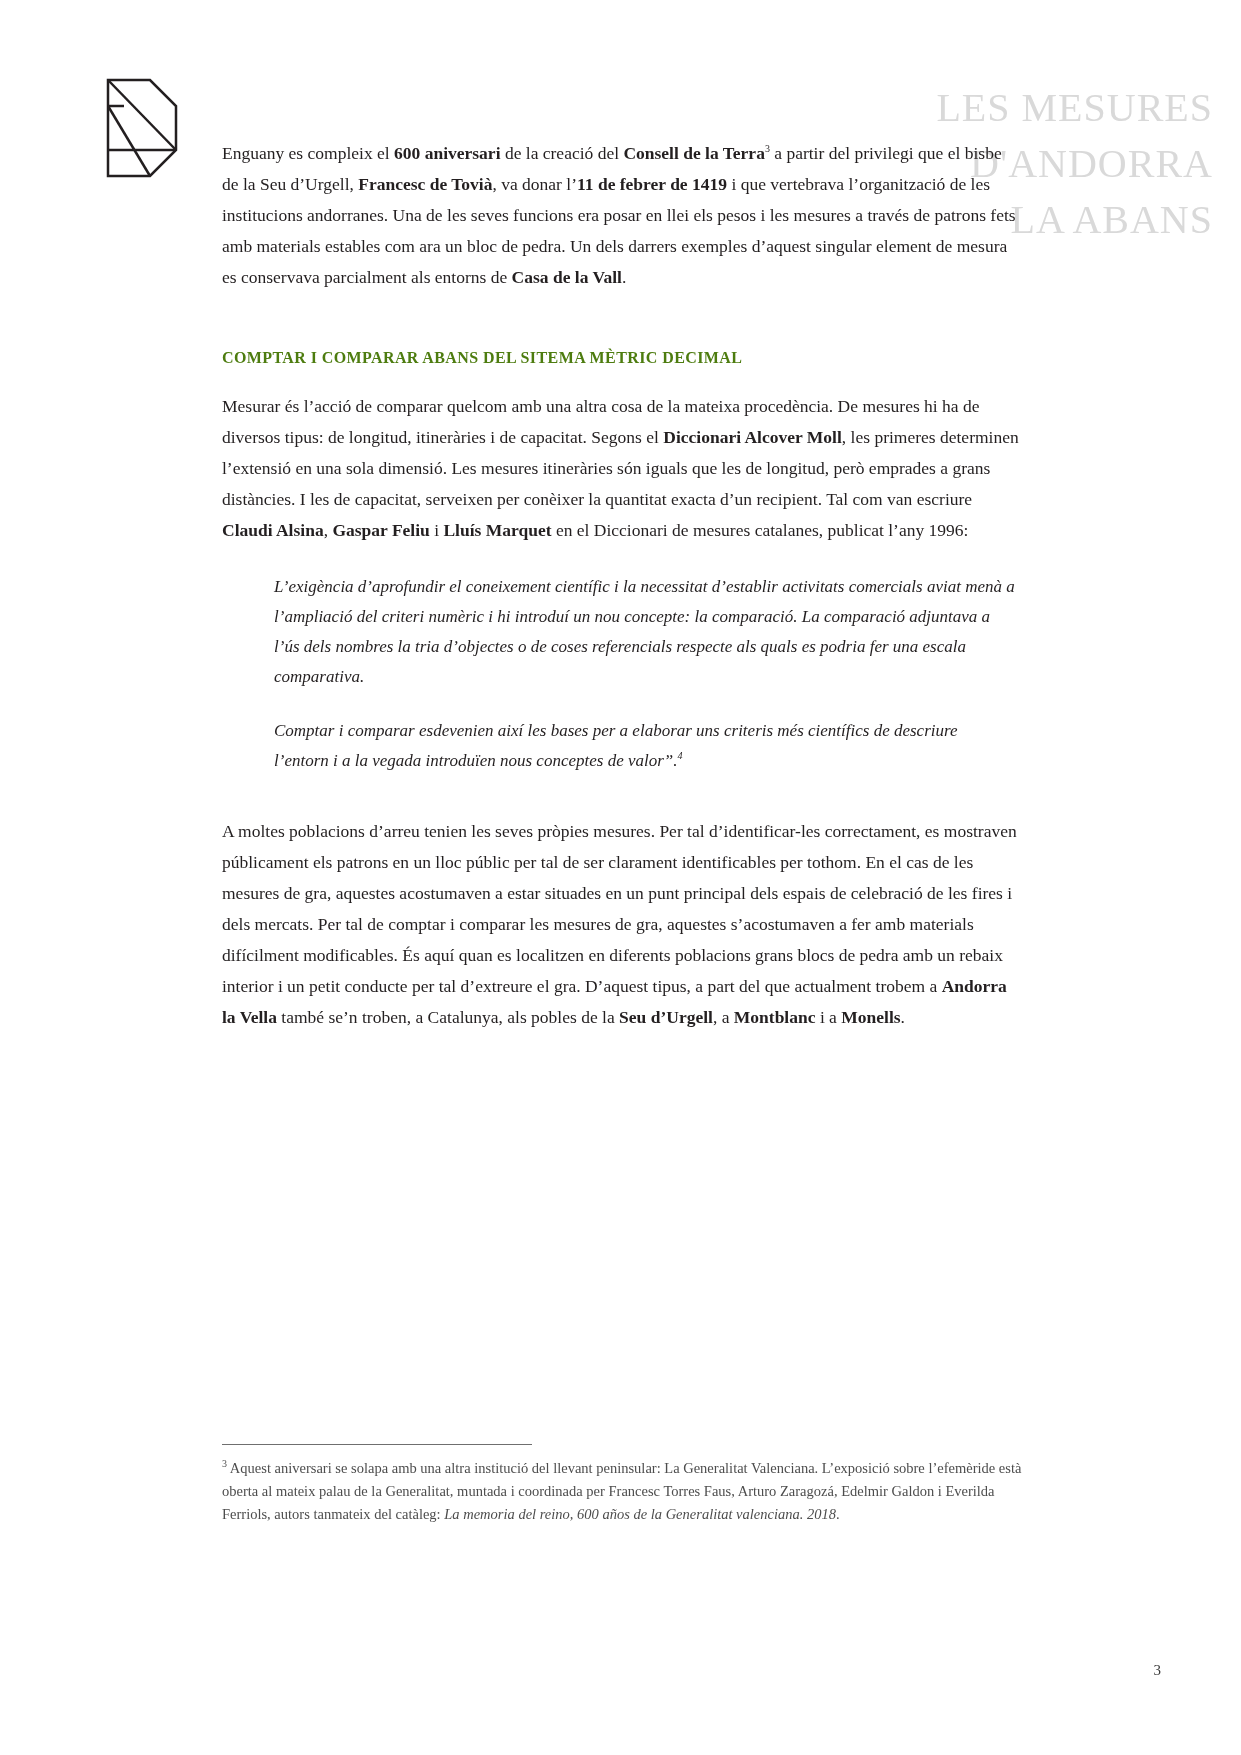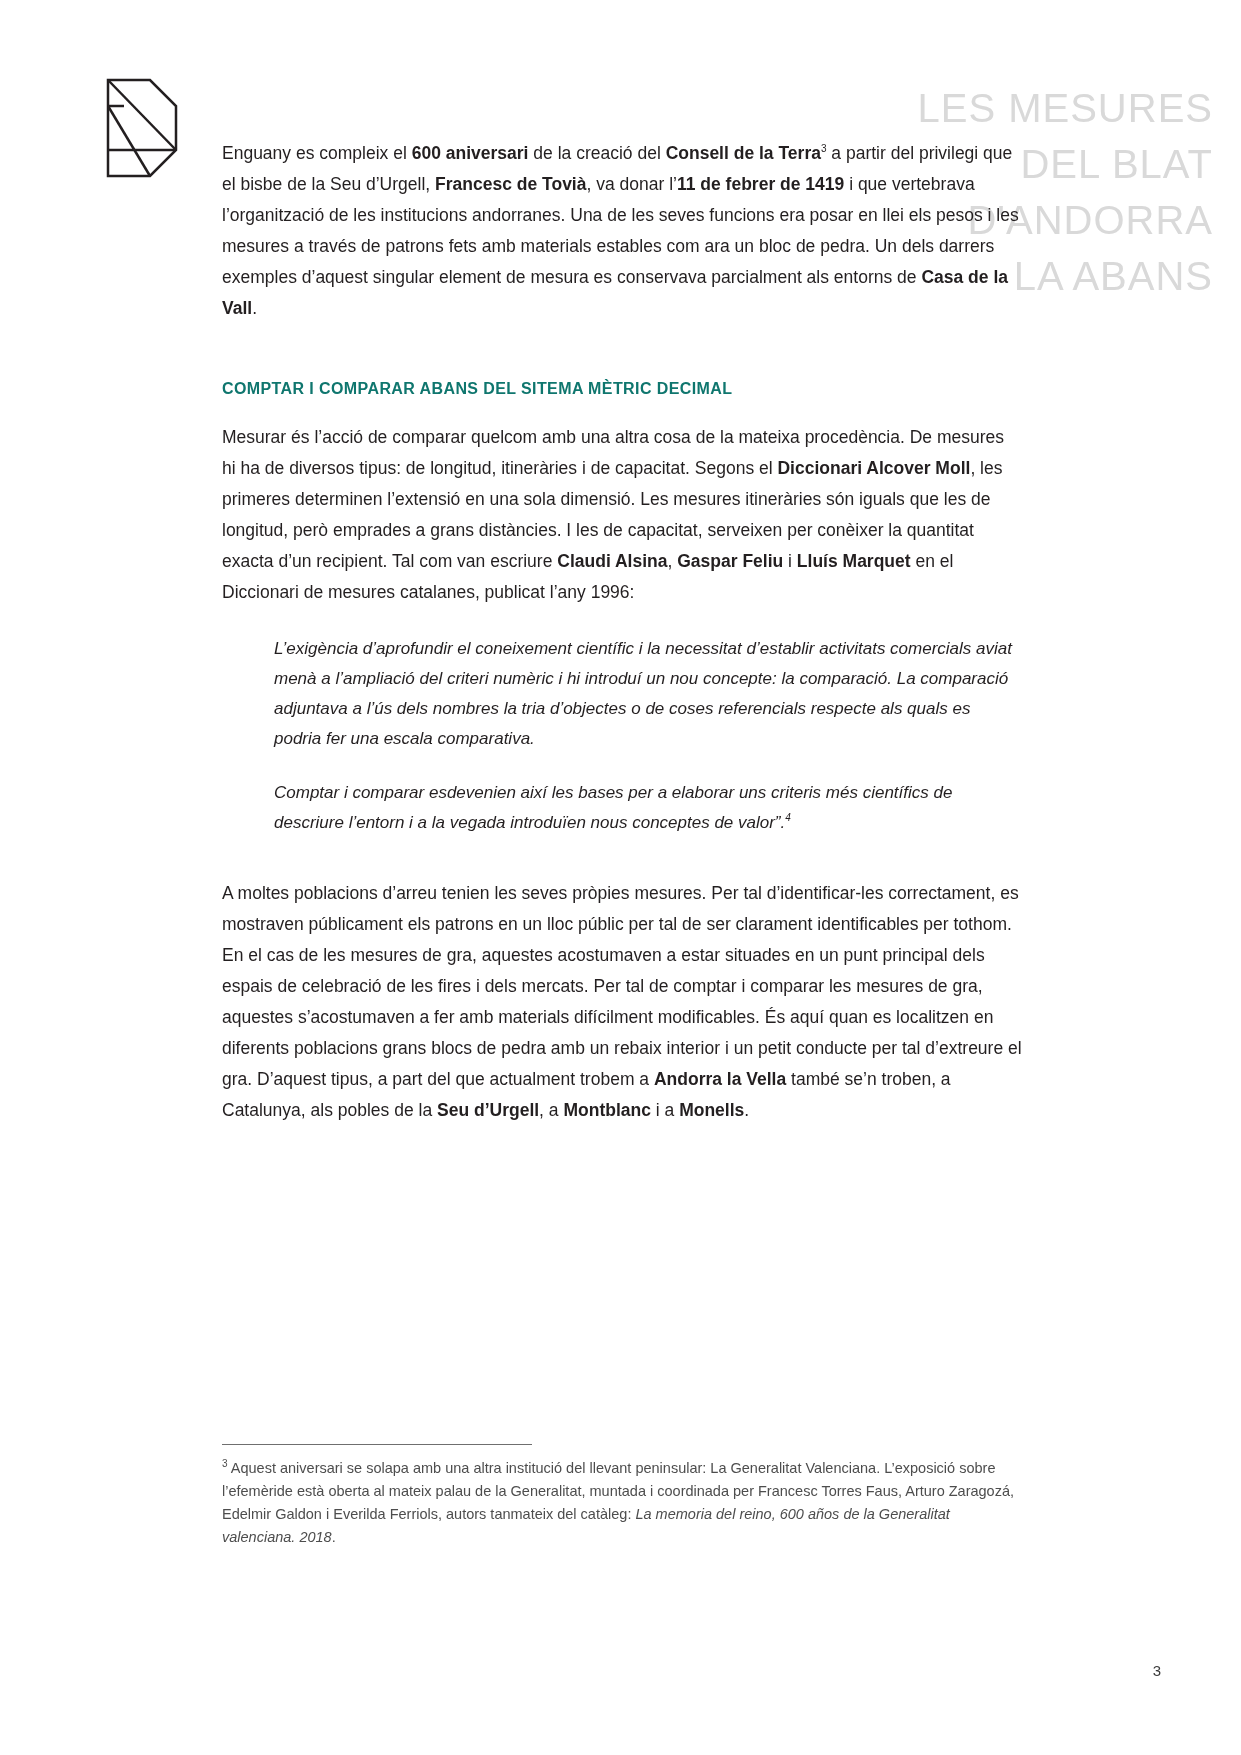--- a/index.html
+++ b/index.html
@@ -13,20 +13,21 @@
     position: relative;
     font-family: "Liberation Sans", sans-serif;
     color: #231f20;
     overflow: hidden;
   }
   .page {
     position: relative;
     width: 1241px;
     height: 1755px;
     box-sizing: border-box;
+    font-family: Liberation Serif, serif;
   }
 
   
   .watermark {
     position: absolute;
     top: 80px;
     right: 28px;
     text-align: right;
     color: #d9d9d9;
     font-size: 40px;
@@ -62,21 +63,21 @@
     font-size: 17.5px;
     line-height: 31px;
     color: #231f20;
     text-align: left;
   }
 
   .section-title {
     margin: 56px 0 24px 0;
     font-size: 16px;
     letter-spacing: 0.4px;
-    color: #0f766e;
+    color: #4d7c0f;
     font-weight: 700;
   }
 
   .gap-lg { height: 28px; }
 
   .quote {
     margin: 26px 0 0 52px;
     width: 742px;
     font-style: italic;
     font-size: 17px;
@@ -128,21 +129,20 @@
     z-index: 3;
   }
 </style>
 </head>
 <body>
 
 <div class="page">
 
   <div class="watermark">
     <div>LES MESURES</div>
-    <div>DEL BLAT</div>
     <div>D'ANDORRA</div>
     <div>LA ABANS</div>
   </div>
 
   <div class="logo">
     <svg width="96" height="112" viewBox="0 0 96 112" xmlns="http://www.w3.org/2000/svg">
       <path d="M20 8 H62 L88 34 V78 L62 104 H20 V8 Z" fill="none" stroke="#231f20" stroke-width="2.5"></path>
       <path d="M20 8 L88 78" fill="none" stroke="#231f20" stroke-width="2.5"></path>
       <path d="M20 34 L62 104" fill="none" stroke="#231f20" stroke-width="2.5"></path>
       <path d="M20 78 H88" fill="none" stroke="#231f20" stroke-width="2.5"></path>

